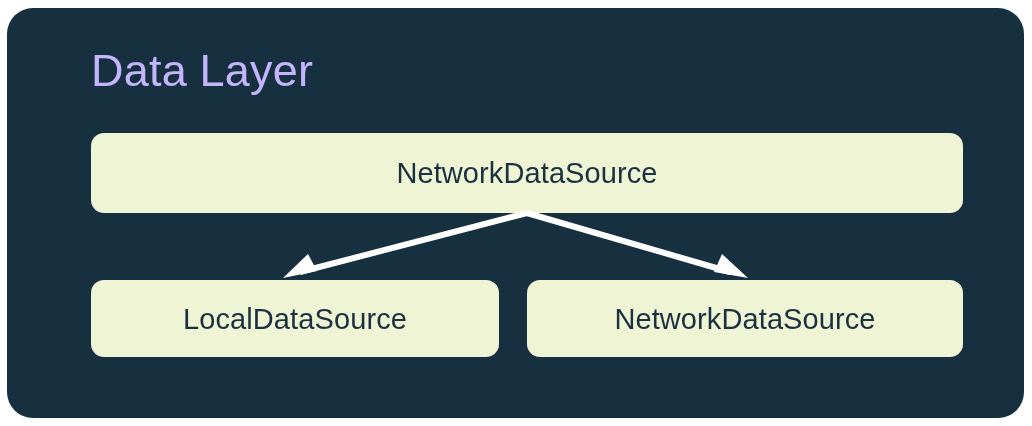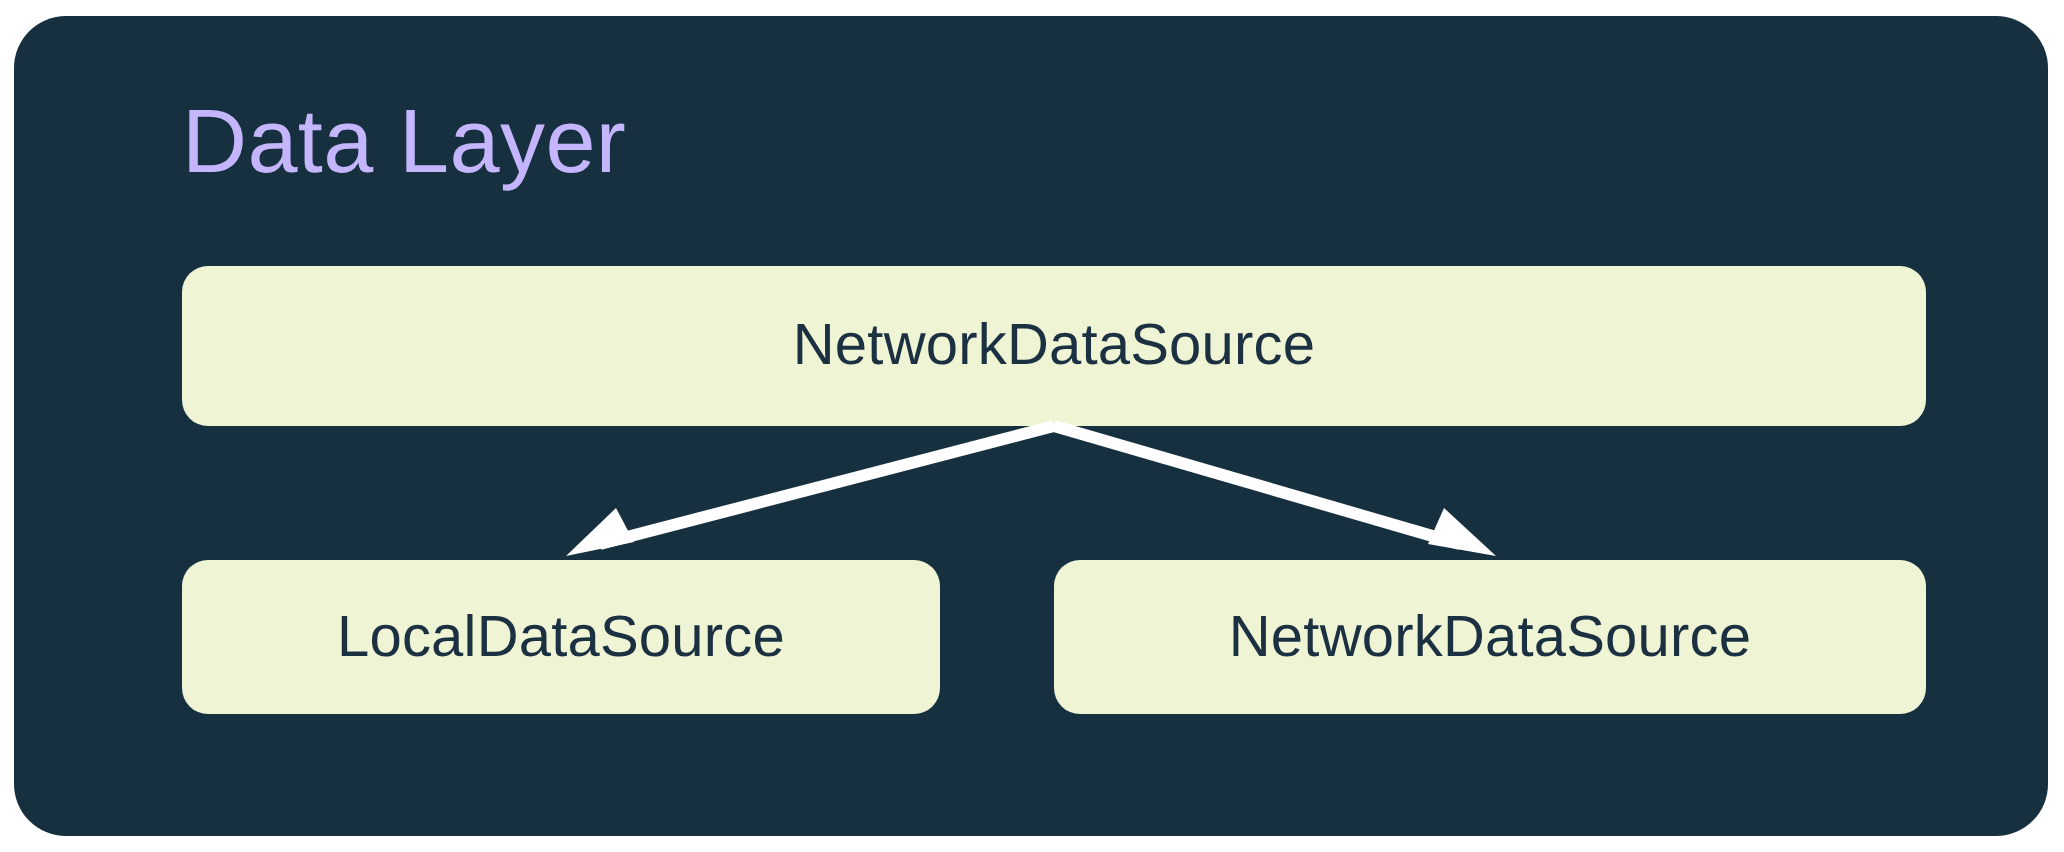--- a/index.html
+++ b/index.html
@@ -66,21 +66,21 @@
 
   #node-repository {
     left: 91px;
     top: 133px;
     width: 872px;
     height: 80px;
   }
   #node-local {
     left: 91px;
     top: 280px;
-    width: 379px;
+    width: 408px;
     height: 77px;
   }
   #node-network {
     left: 527px;
     top: 280px;
     width: 436px;
     height: 77px;
     text-align: right;
   }
 

